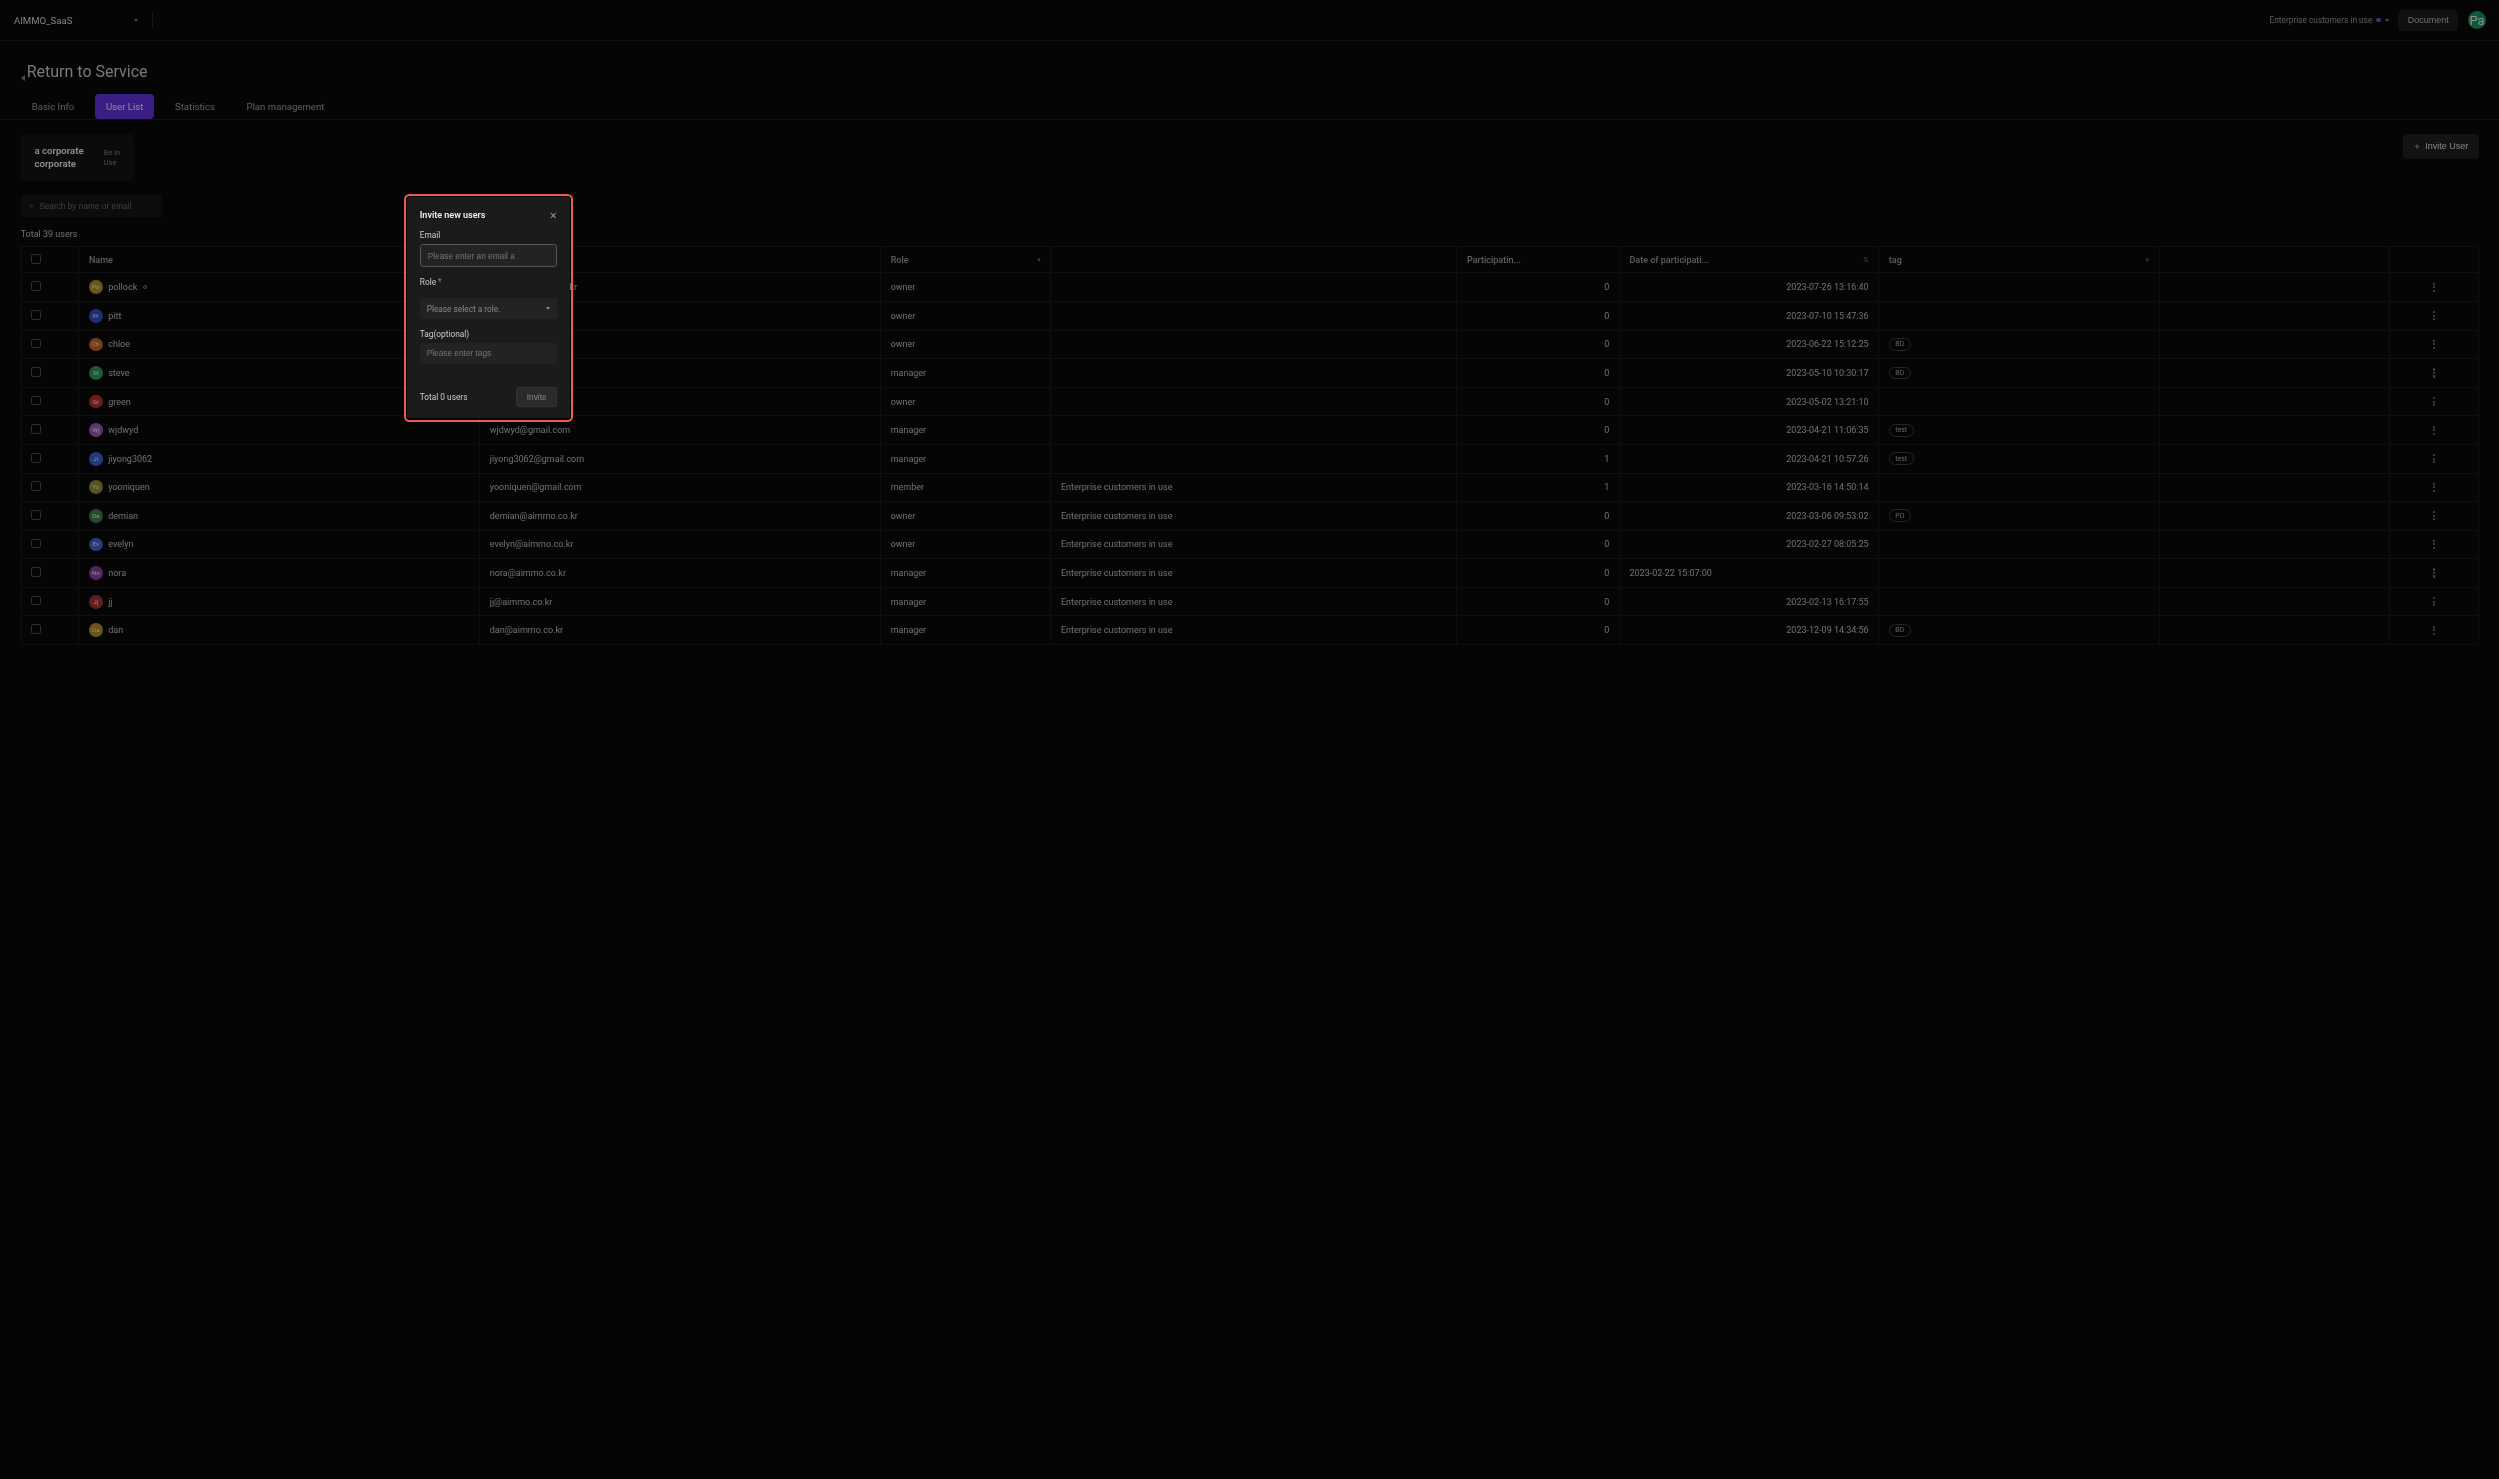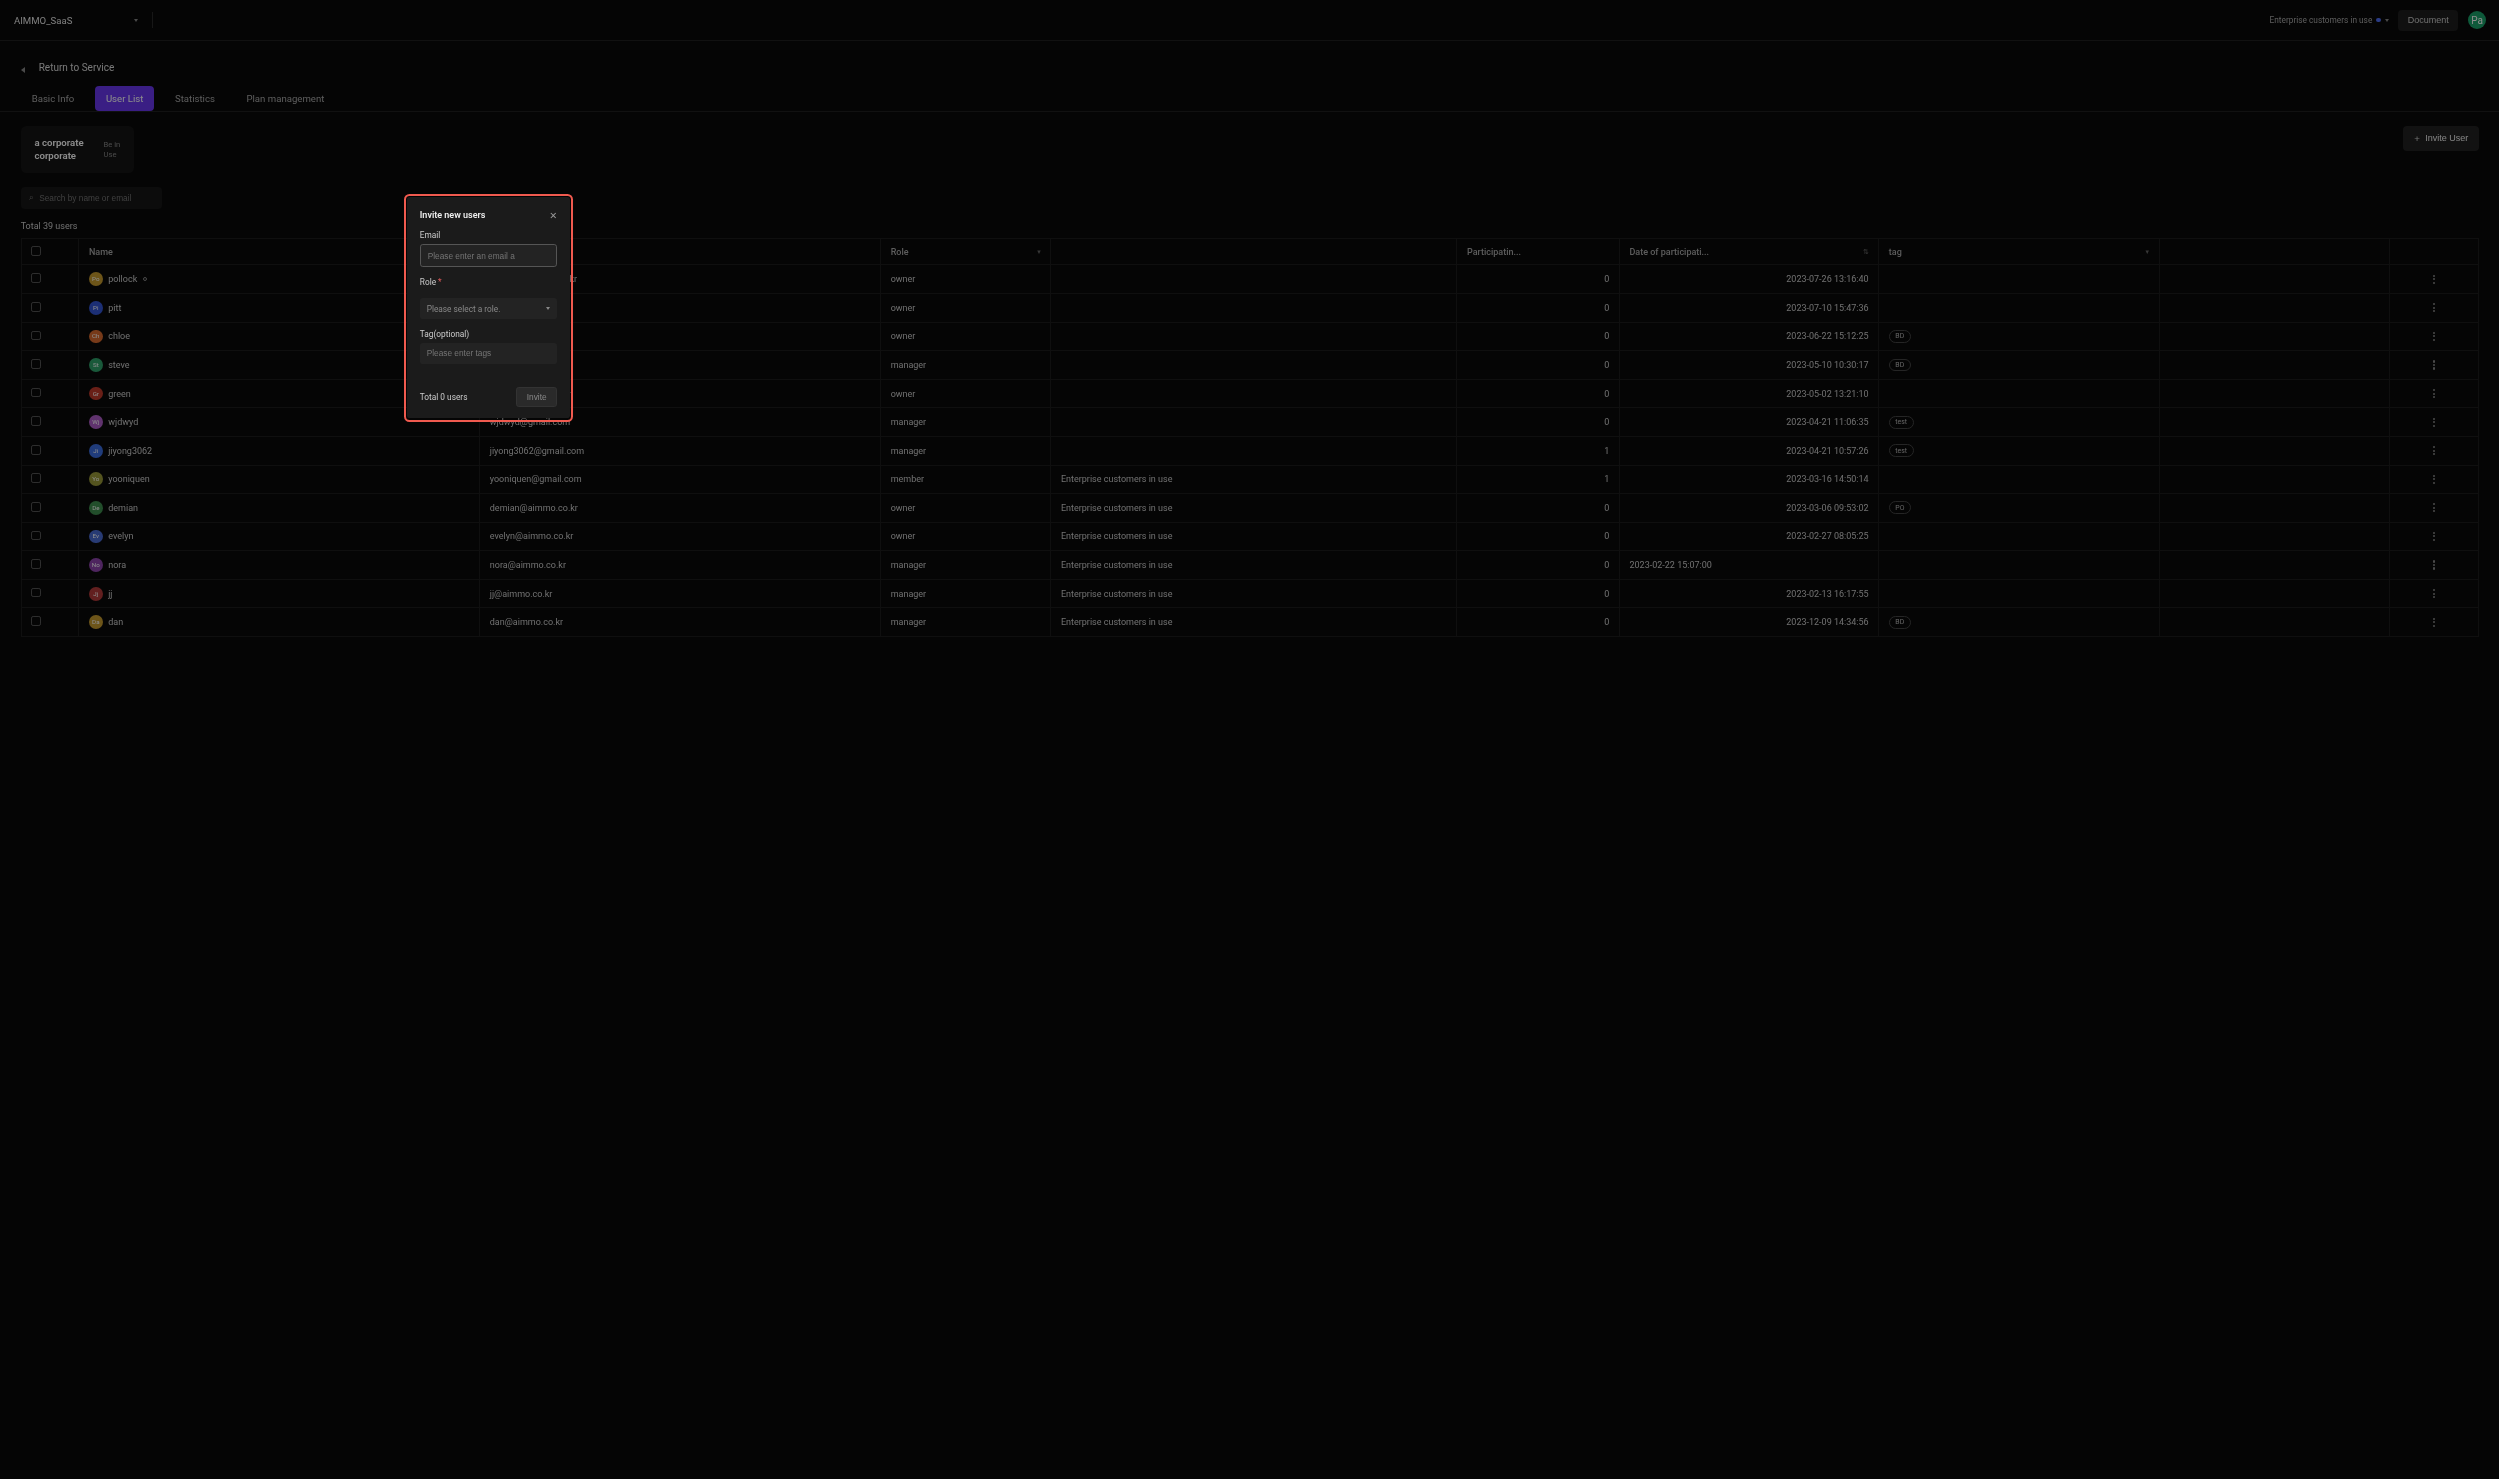--- a/index.html
+++ b/index.html
@@ -34,26 +34,26 @@
   .topbar-right { display: flex; align-items: center; gap: 9.6px; }
   .plan-label { color: #aaa; font-size: 8.3px; display: flex; align-items: center; gap: 4.1px; }
   .dot-blue { width: 4.1px; height: 4.1px; border-radius: 50%; background: #4f6df5; }
   .btn-doc {
     background: #1e1e1e; color: #ccc; padding: 5.5px 9.6px; border-radius: 4.1px;
     font-size: 9px; cursor: pointer; border: none;
   }
   .avatar-top {
     width: 18px; height: 18px; border-radius: 50%; background: #1aa36b;
     color: #fff; display: flex; align-items: center; justify-content: center;
-    font-size: 10px;
+    font-size: 13px;
   }
   
   .return-row {
-    display: flex; align-items: flex-end; gap: 14px; padding: 20.7px 20.7px 0 20.7px;
-    color: #ddd; font-size: 10px;
+    display: flex; align-items: flex-end; gap: 2px; padding: 20.7px 20.7px 0 20.7px;
+    color: #ddd; font-size: 16px;
   }
   .chev-left {
     width: 0; height: 0; border-top: 3.4px solid transparent;
     border-bottom: 3.4px solid transparent; border-right: 4.1px solid #888;
   }
   .tabs {
     display: flex; gap: 9.6px; padding: 13.8px 20.7px 0 20.7px;
     border-bottom: 0.7px solid #1f1f1f;
   }
   .tab {

